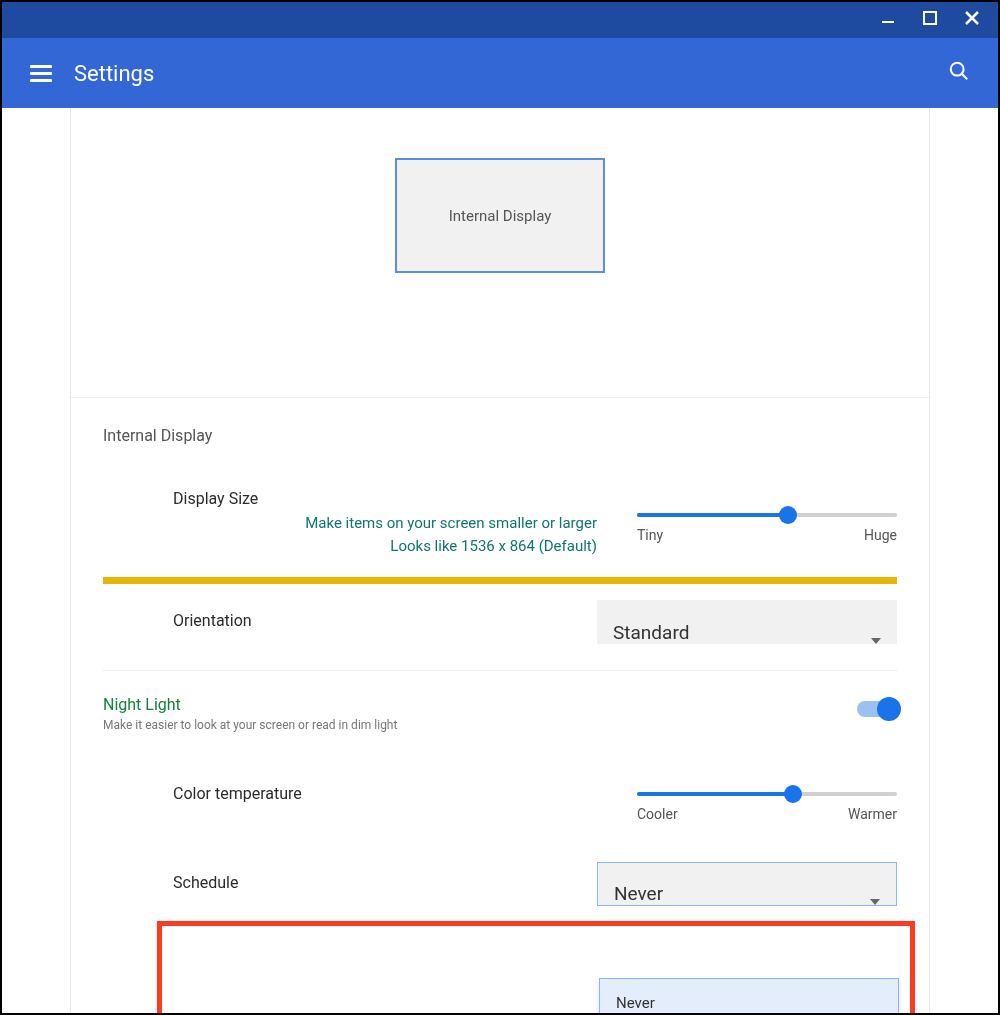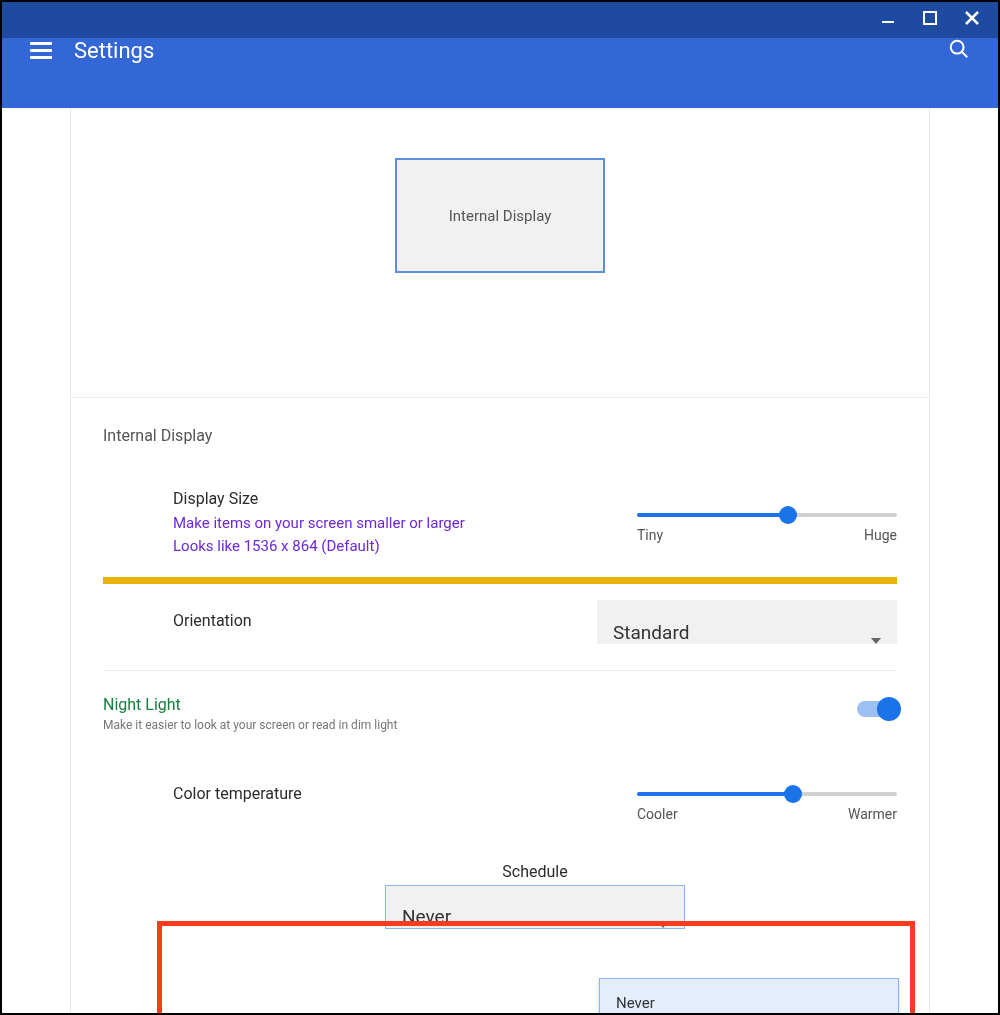--- a/index.html
+++ b/index.html
@@ -2,42 +2,42 @@
 <html><head>
 <meta charset="utf-8">
 <style>
   * { box-sizing: border-box; margin: 0; padding: 0; font-family: Roboto, Arial, sans-serif; }
   body { width: 1000px; height: 1015px; background: #fff; border: 2px solid #000; overflow: hidden; }
 
   .titlebar { height: 36px; background: #1e4aa0; display: flex; justify-content: flex-end; align-items: center; gap: 26px; padding-right: 18px; }
   .titlebar svg { width: 16px; height: 16px; }
   .titlebar .win-btn { cursor: pointer; }
 
-  .appbar { height: 70px; background: #3367d6; display: flex; align-items: flex-start; justify-content: space-between; padding: 0 28px; color: #fff; }
+  .appbar { height: 70px; background: #3367d6; display: flex; align-items: center; justify-content: space-between; padding: 0 28px; color: #fff; }
   .appbar-left { display: flex; align-items: center; gap: 22px; }
   .hamburger { display: flex; flex-direction: column; gap: 4px; cursor: pointer; }
   .hamburger span { width: 22px; height: 3px; background: #fff; border-radius: 1px; }
   .app-title { font-size: 22px; font-weight: 400; }
   .search-btn { cursor: pointer; }
   .search-btn svg { width: 22px; height: 22px; stroke: #fff; }
 
   .page { display: flex; justify-content: center; background: #fff; height: calc(100% - 106px); }
   .content { width: 860px; background: #fff; border-left: 1px solid #e6e6e6; border-right: 1px solid #e6e6e6; padding-bottom: 20px; position: relative; }
 
   .display-preview { height: 290px; display: flex; align-items: flex-start; justify-content: center; padding-top: 50px; border-bottom: 1px solid #eee; }
   .display-box { width: 210px; height: 115px; border: 2px solid #5b8de0; background: #f1f1f1; display: flex; align-items: center; justify-content: center; color: #555; font-size: 15px; cursor: pointer; }
 
   .section { padding: 28px 32px 0 32px; }
   .section-h { color: #555; font-size: 16px; font-weight: 400; margin-bottom: 28px; }
 
   .row { display: flex; justify-content: space-between; align-items: flex-start; padding: 16px 0 20px 70px; border-bottom: 7px solid #eab308; }
   .row:last-child { border-bottom: none; }
   .row-main { flex: 1; }
   .row-title { color: #2b2b2b; font-size: 16px; margin-bottom: 4px; }
-  .row-sub { color: #6d28d9; font-size: 15px; line-height: 1.5; }
+  .row-sub { color: #0f766e; font-size: 15px; line-height: 1.5; text-align: right; }
   .row-ctrl { width: 300px; display: flex; flex-direction: column; align-items: stretch; }
 
   .slider-wrap { width: 260px; margin-left: auto; margin-top: 24px; }
   .slider-track { position: relative; height: 4px; background: #d0d0d0; border-radius: 2px; margin-bottom: 10px; }
   .slider-fill { position: absolute; height: 4px; background: #1a73e8; border-radius: 2px; left: 0; }
   .slider-thumb { position: absolute; top: -7px; width: 18px; height: 18px; border-radius: 50%; background: #1a73e8; transform: translateX(-50%); cursor: pointer; }
   .slider-labels { display: flex; justify-content: space-between; color: #555; font-size: 14px; }
 
   .select { height: 44px; width: 300px; background: #f1f1f1; border: none; display: flex; align-items: flex-end; justify-content: space-between; padding: 0 16px; color: #333; font-size: 19px; cursor: pointer; }
   .select.open { background: #f1f1f1; border: 1px solid #8ab4f8; }
@@ -163,21 +163,21 @@
               <div class="slider-thumb" id="ct-thumb" style="left: 60%;"></div>
             </div>
             <div class="slider-labels">
               <span>Cooler</span>
               <span>Warmer</span>
             </div>
           </div>
         </div>
       </div>
 
-      <div class="row" style="border-bottom:none; align-items:center; padding-top:20px;flex-direction:column;">
+      <div class="row" style="border-bottom:none; align-items:center; padding-top:20px;">
         <div class="row-main">
           <div class="row-title">Schedule</div>
         </div>
         <div class="select open" id="schedule-select">
           <span>Never</span>
           <span class="chev"></span>
         </div>
       </div>
     </div>
 

